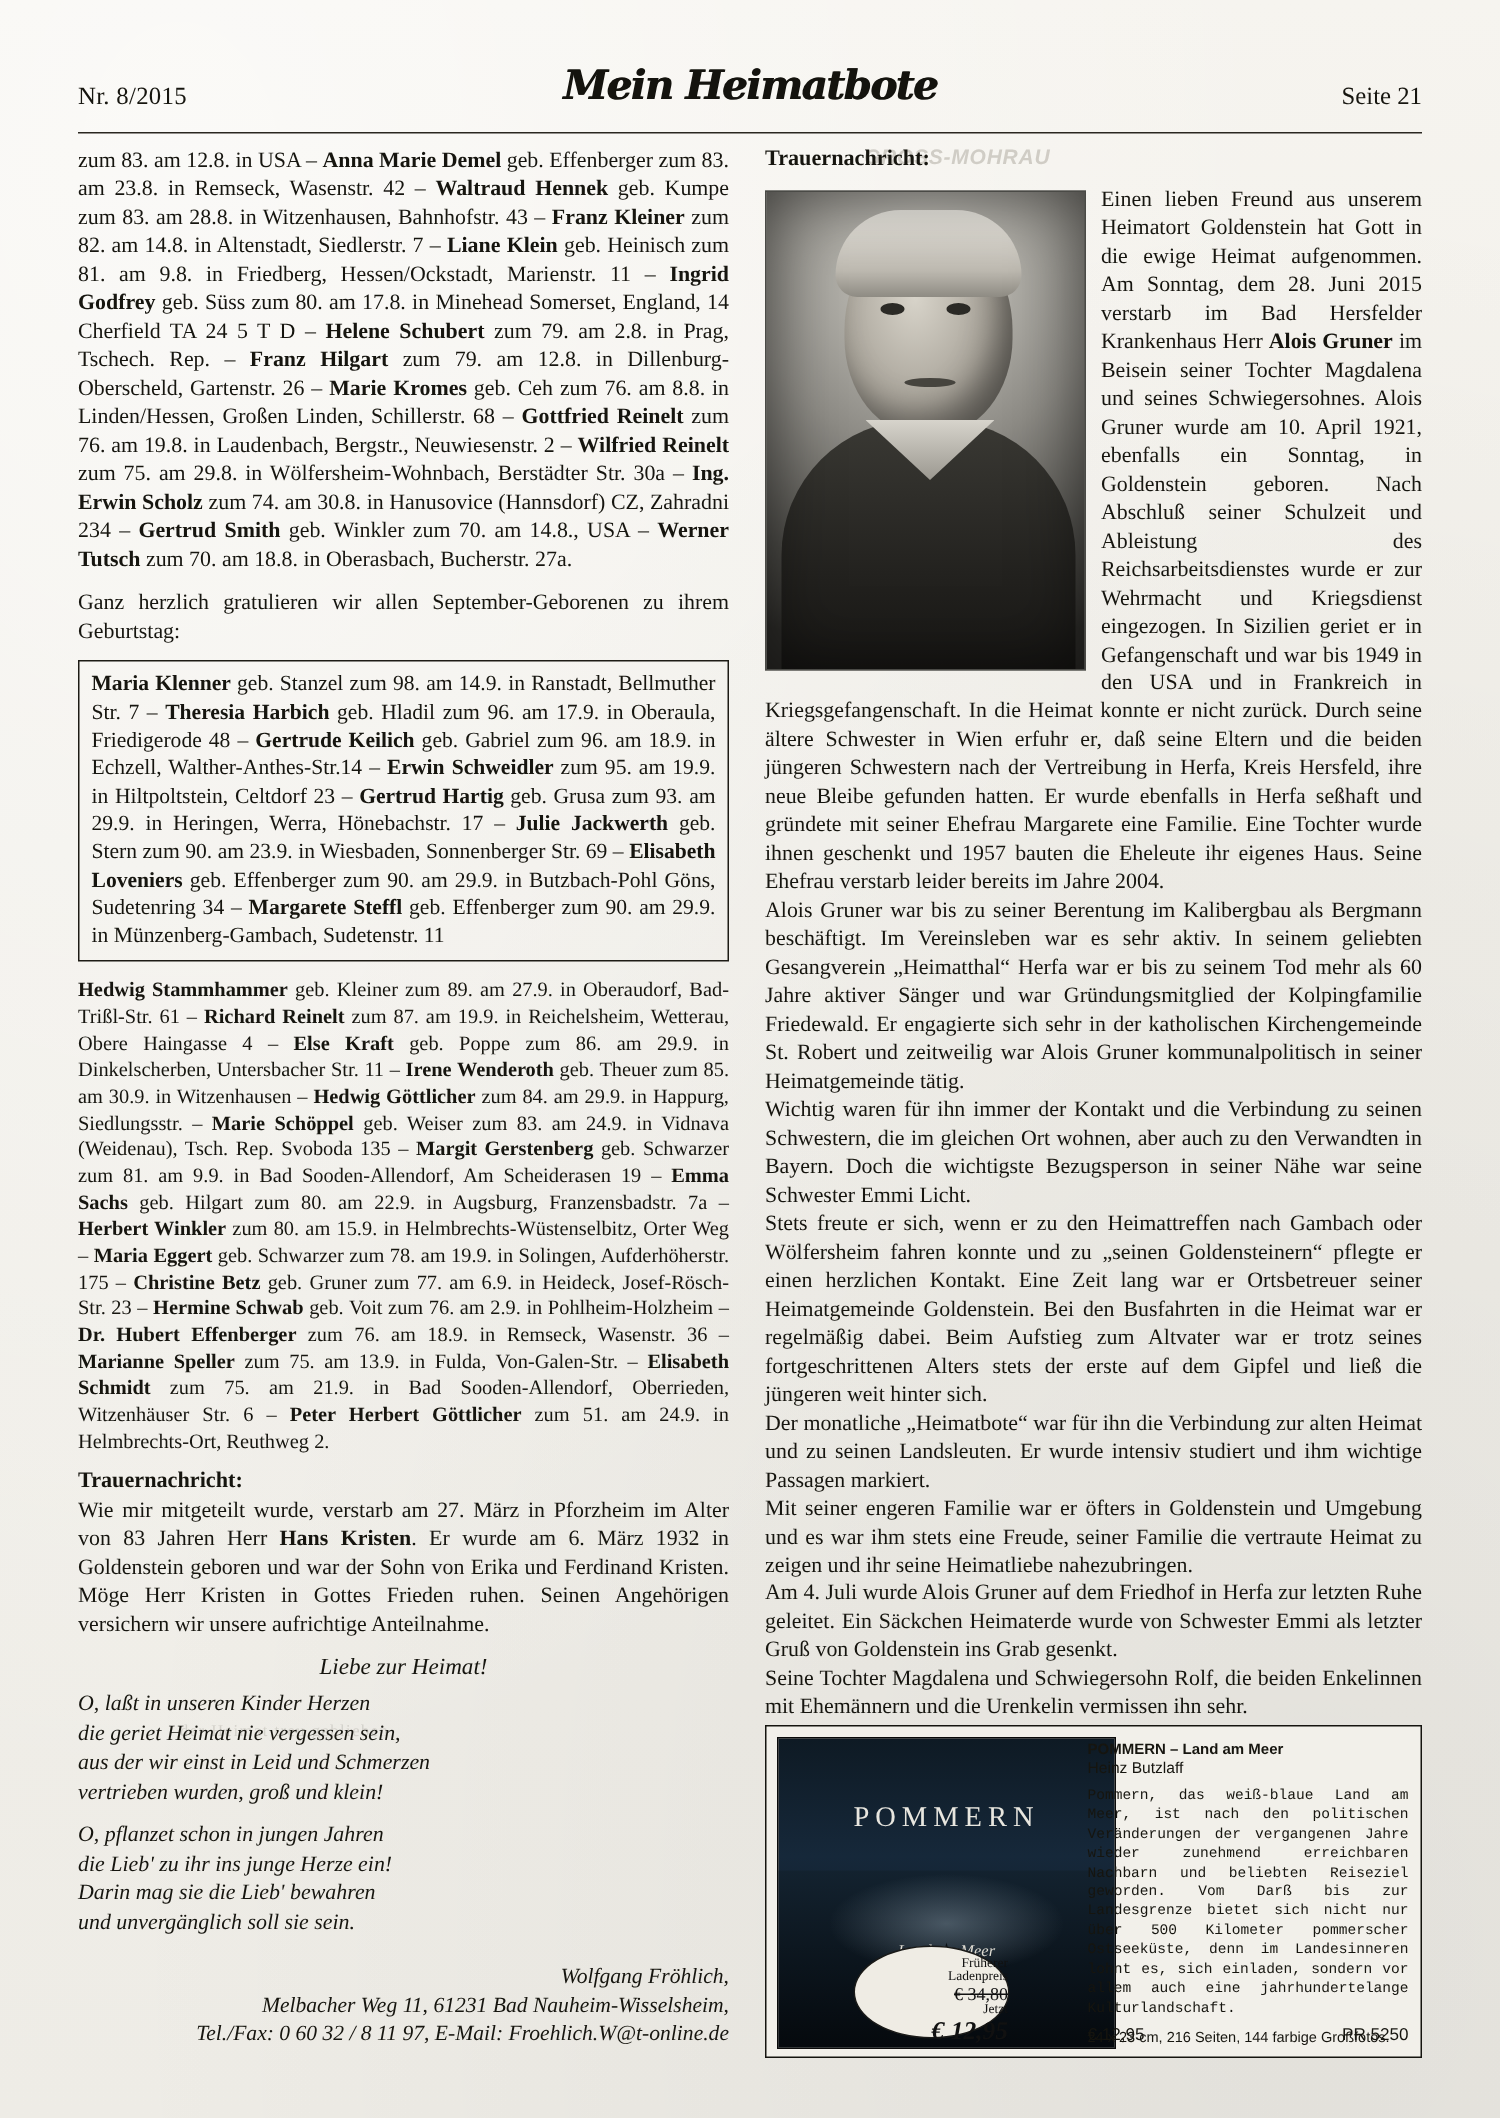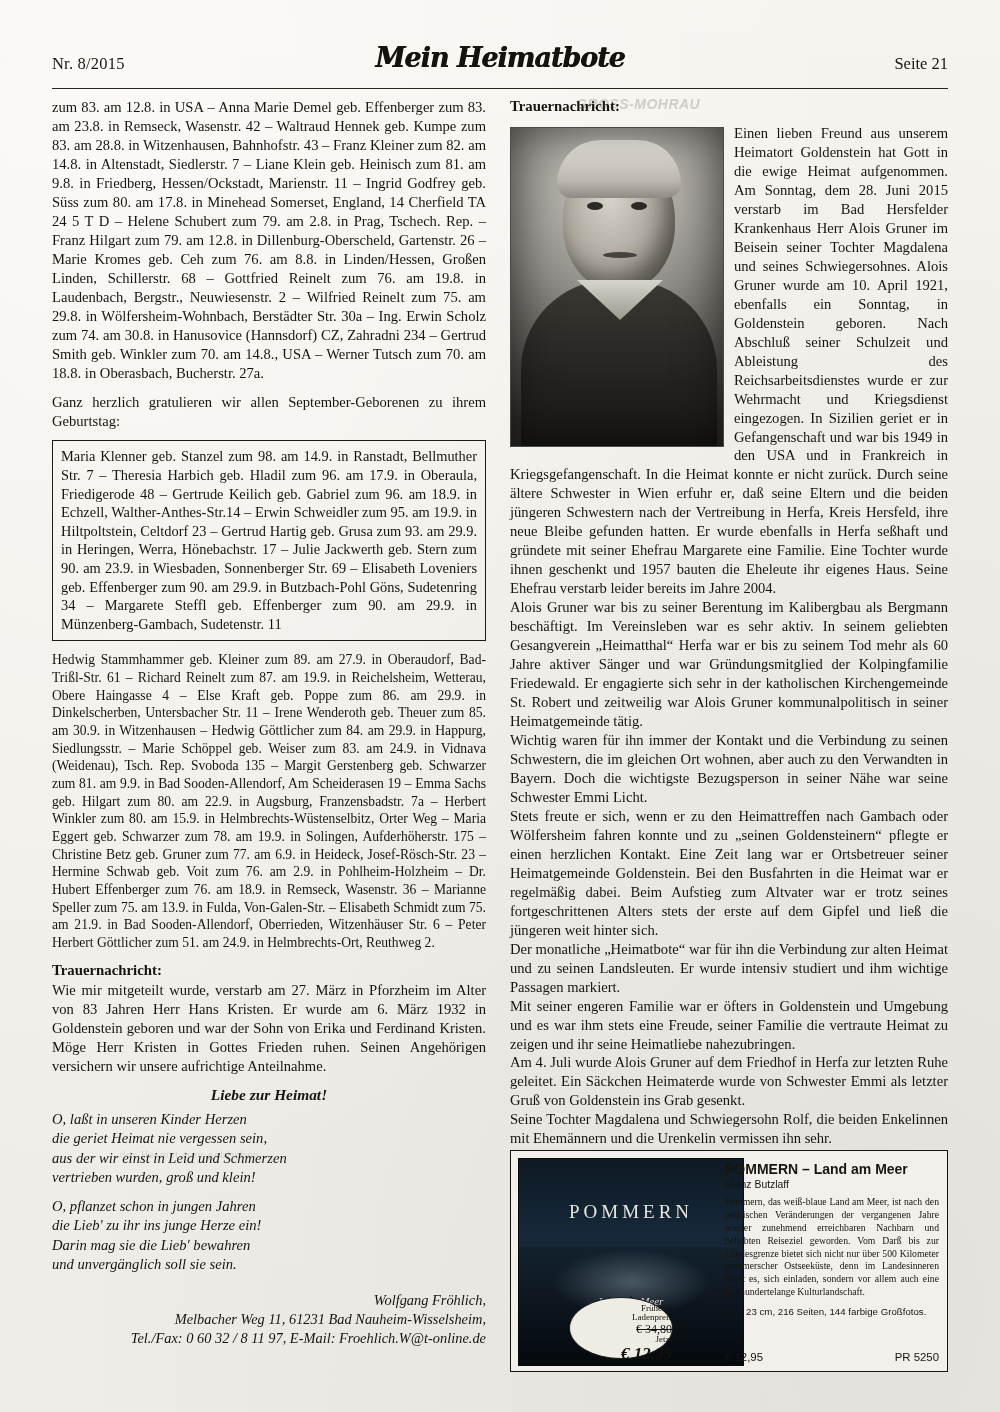--- a/index.html
+++ b/index.html
@@ -89,38 +89,38 @@
   }
 
   p, .blk {
     margin: 0 0 0 0;
     text-align: justify;
     text-justify: inter-word;
     line-height: 1.30;
   }
   .t13 { font-size: 14.6px; }
   .t12 { font-size: 13.6px; }
-  b, strong { font-weight: normal; }
+  b, strong { font-weight: bold; }
 
   .para-gap { height: 10px; }
   .para-gap-s { height: 7px; }
 
   
   .boxed {
     border: 1.3px solid #1d1b15;
     padding: 6px 8px 7px 8px;
     font-size: 14.4px;
     line-height: 1.29;
     text-align: justify;
   }
 
   
   .poem-title {
     text-align: center;
-    font-weight: bold;
+    font-weight: normal;
     font-style: italic;
     font-size: 15.4px;
     margin: 10px 0 6px 0;
   }
   .poem {
     font-style: italic;
     font-size: 14.6px;
     line-height: 1.34;
     text-align: left;
   }
@@ -278,30 +278,30 @@
   .ad-badge-new { font-size: 17px; font-weight: bold; font-style: italic; }
 
   .ad-right {
     position: absolute;
     left: 214px; top: 10px;
     width: 214px;
   }
   .ad-title {
     font-family: "Liberation Sans", sans-serif;
     font-weight: bold;
-    font-size: 14px;
+    font-size: 10px;
     margin-bottom: 2px;
   }
   .ad-author {
     font-family: "Liberation Sans", sans-serif;
     font-size: 10.4px;
     margin-bottom: 6px;
   }
   .ad-desc {
-    font-family: Liberation Serif, serif;
+    font-family: Liberation Mono, monospace;
     font-size: 9.7px;
     line-height: 1.33;
     text-align: justify;
     margin-bottom: 7px;
   }
   .ad-specs {
     font-family: "Liberation Sans", sans-serif;
     font-size: 9.7px;
     line-height: 1.33;
     margin-bottom: 9px;

